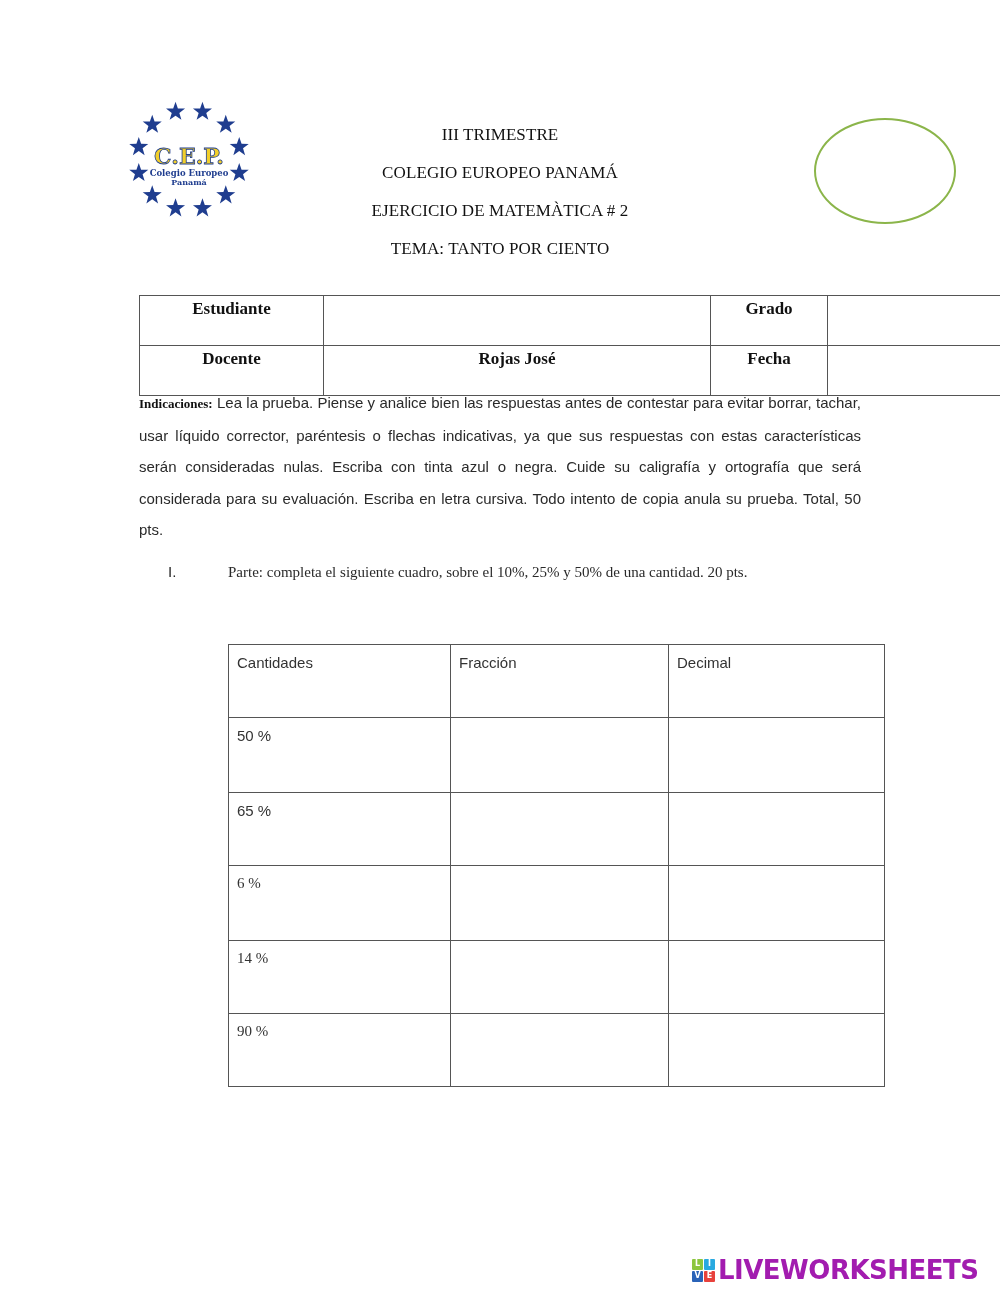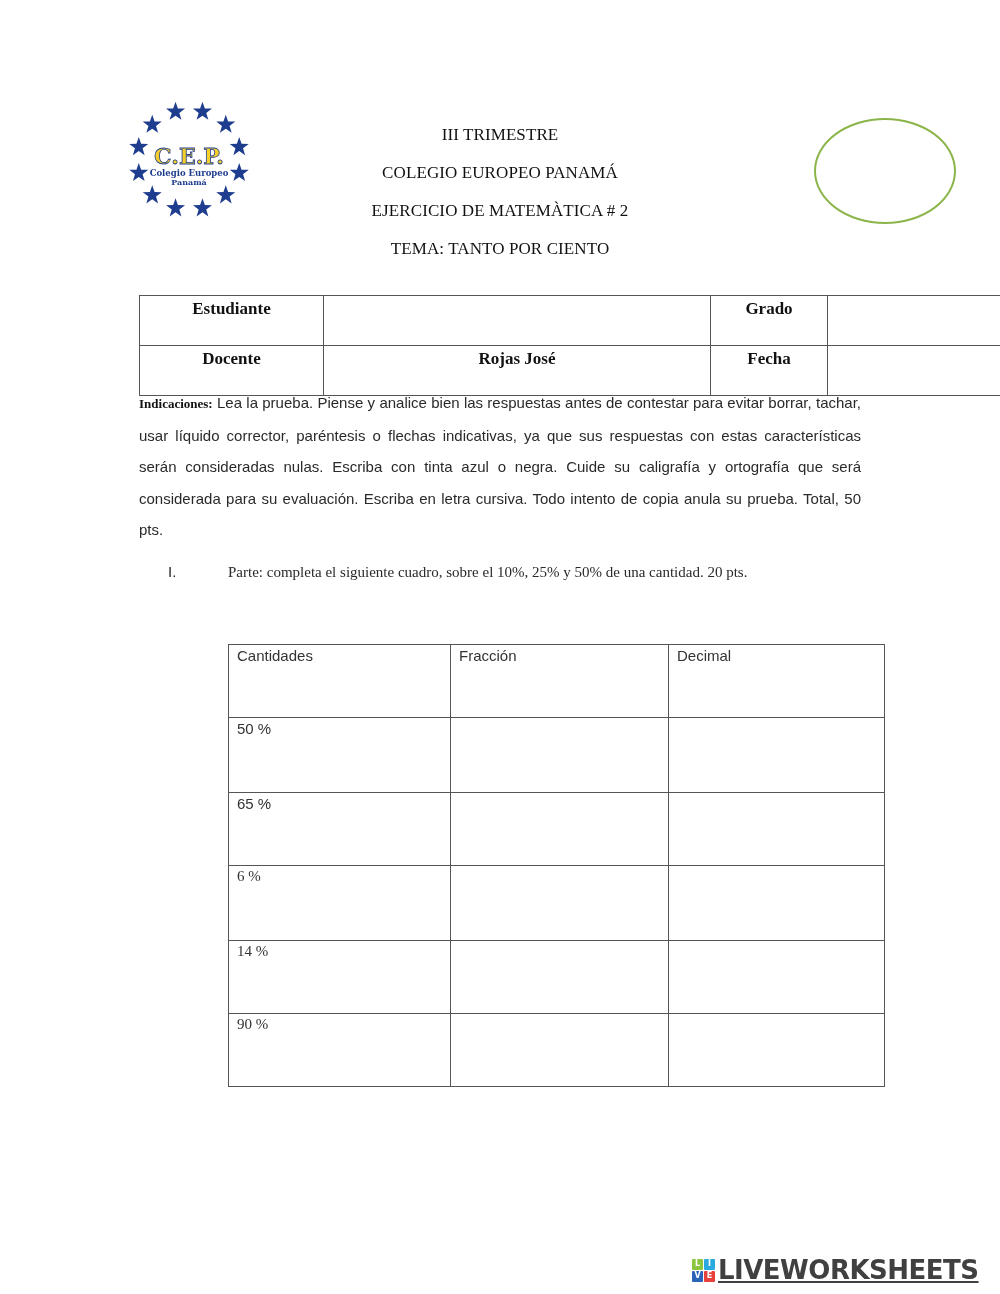--- a/index.html
+++ b/index.html
@@ -29,21 +29,21 @@
       font-family: "Liberation Sans", "DejaVu Sans", sans-serif; font-size: 15px; line-height: 31.5px; color: #2a2a2a; }
     .indic .lbl { font-family: "Liberation Serif", "DejaVu Serif", serif; font-weight: bold; font-size: 13px; color: #111; }
 
     
     .part-num { position: absolute; left: 168px; top: 563px; font-family: "Liberation Sans", sans-serif; font-size: 15px; color: #2a2a2a; }
     .part-text { position: absolute; left: 228px; top: 563px; width: 634px; text-align: justify; text-align-last: left;
       font-family: Liberation Serif, serif; font-size: 15px; line-height: 42px; color: #2a2a2a; margin-top: -12px; }
 
     
     .grid { position: absolute; left: 228px; top: 644px; width: 657px; border-collapse: collapse; }
-    .grid td { border: 1px solid #555; vertical-align: top; padding: 2px 8px; box-sizing: border-box;
+    .grid td { border: 1px solid #555; vertical-align: top; padding: 9px 8px; box-sizing: border-box;
       font-family: "Liberation Sans", "DejaVu Sans", sans-serif; font-size: 15px; color: #333; }
     .grid .g1 { width: 222px; }
     .grid .g2 { width: 218px; }
     .grid td.pct { font-family: "Liberation Serif", "DejaVu Serif", serif; font-size: 15px; color: #333; }
 
     
     .brand { position: absolute; left: 692px; top: 1256px; height: 28px; display: flex; align-items: center; }
     .brand-icon { display: grid; grid-template-columns: 11px 11px; grid-template-rows: 11px 11px; gap: 1px; margin-right: 3px; }
     .brand-icon span { display: flex; align-items: center; justify-content: center; color: #fff; font-family: "DejaVu Sans", sans-serif; font-weight: bold; font-size: 8px; line-height: 1; border-radius: 1px; }
     .brand-text { font-family: "DejaVu Sans", "Liberation Sans", sans-serif; font-weight: bold; font-size: 26px; color: #1d3f7a; letter-spacing: -0.5px; }
@@ -139,14 +139,14 @@
 </tbody>
   </table>
 
 <div class="brand">
   <div class="brand-icon">
     <span style="background: rgb(140, 198, 63);">L</span>
     <span style="background: rgb(41, 169, 224);">I</span>
     <span style="background: rgb(42, 99, 184);">V</span>
     <span style="background: rgb(232, 65, 60);">E</span>
   </div>
-  <span class="brand-text" style="color: #404040; text-decoration: underline;">LIVEWORKSHEETS</span>
+  <span class="brand-text" style="color: #a21caf;">LIVEWORKSHEETS</span>
 </div>
 
 </body></html>

